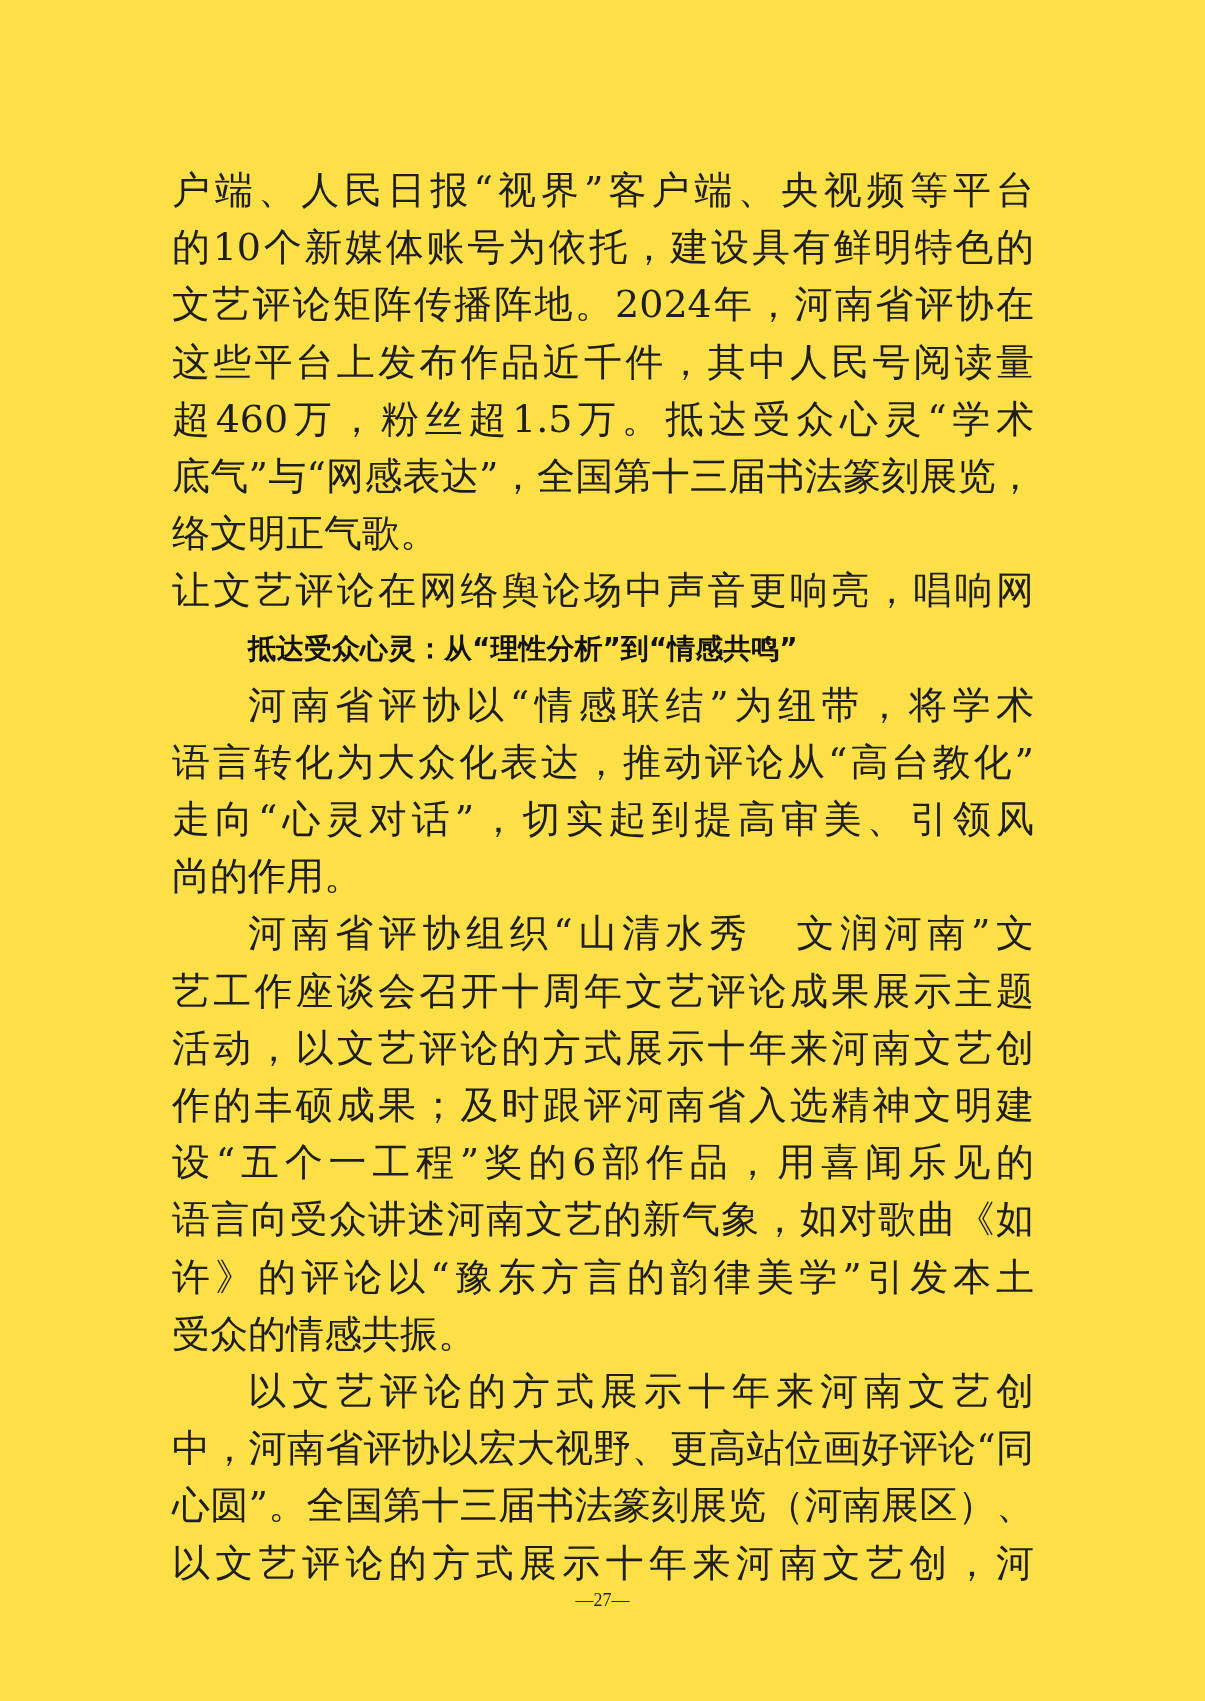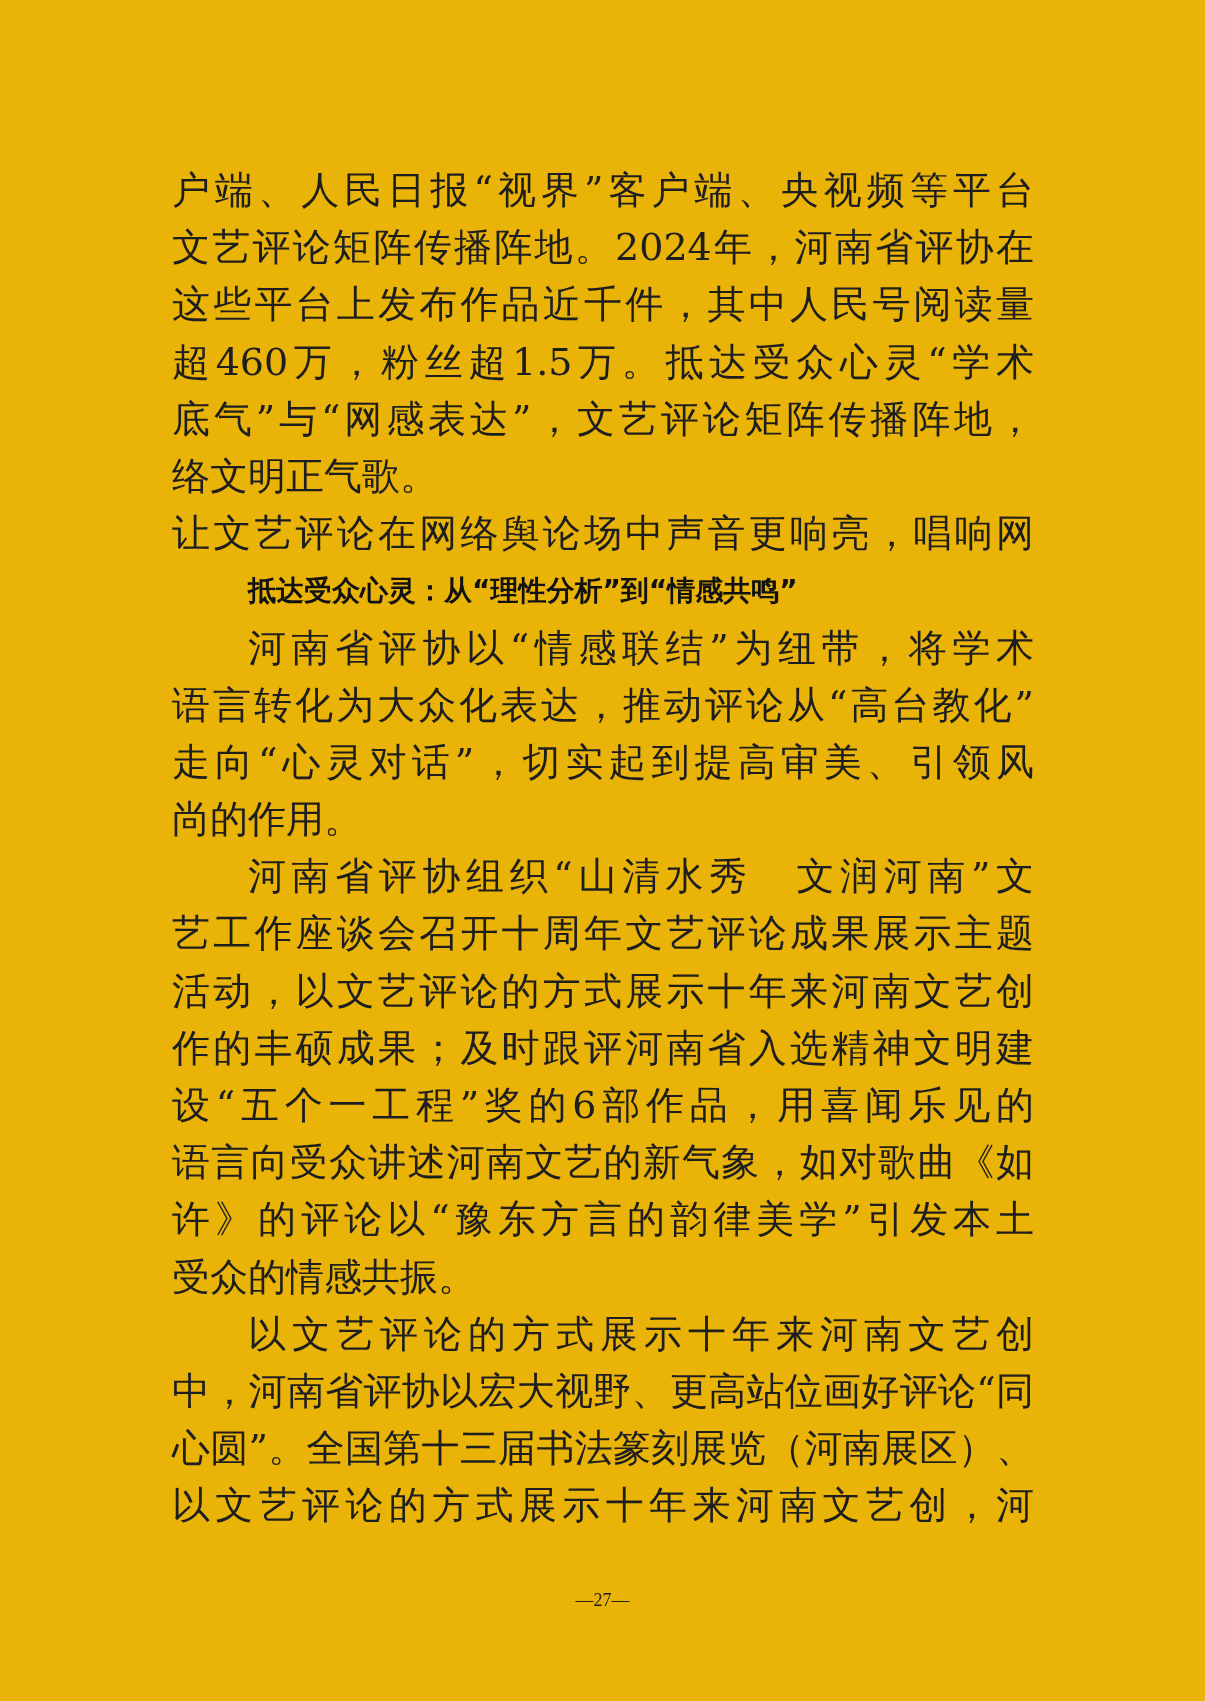--- a/index.html
+++ b/index.html
@@ -1,17 +1,17 @@
 <!DOCTYPE html>
 <html><head>
   <meta charset="utf-8">
   <style>
     html, body { margin: 0; padding: 0; background: #ffffff; }
     body { width: 1205px; height: 1701px; position: relative; overflow: hidden; }
-    .page { position: absolute; left: 0; top: 0; width: 1205px; height: 1701px; background: #eab308; }
+    .page { position: absolute; left: 0; top: 0; width: 1205px; height: 1701px; background: #fde047; }
     .content {
       position: absolute; left: 172px; top: 162px; width: 862px;
       font-family: "DejaVu Serif", "Liberation Serif", serif;
       font-size: 38px; line-height: 57.2px; color: #1e1e1e;
     }
     .line { height: 57.2px; white-space: nowrap; text-align: justify; text-align-last: justify; }
     .line.last { text-align-last: left; }
     .line.indent { padding-left: 76px; }
     .heading {
       font-family: "DejaVu Sans", "Liberation Sans", sans-serif;
@@ -24,24 +24,25 @@
     }
   </style>
 </head>
 <body>
 
 <div class="page">
   <div class="content">
 
     <div>
       <div class="line">户端、人民日报“视界”客户端、央视频等平台</div>
+      <div class="line">的10个新媒体账号为依托，建设具有鲜明特色的</div>
       <div class="line">文艺评论矩阵传播阵地。2024年，河南省评协在</div>
       <div class="line">这些平台上发布作品近千件，其中人民号阅读量</div>
       <div class="line">超460万，粉丝超1.5万。抵达受众心灵“学术</div>
-      <div class="line">底气”与“网感表达”，文艺评论矩阵传播阵地，</div>
+      <div class="line">底气”与“网感表达”，全国第十三届书法篆刻展览，</div>
       <div class="line last">络文明正气歌。</div>
       <div class="line">让文艺评论在网络舆论场中声音更响亮，唱响网</div>
     </div>
 
     <div class="heading">抵达受众心灵：从“理性分析”到“情感共鸣”</div>
 
     <div>
       <div class="line indent">河南省评协以“情感联结”为纽带，将学术</div>
       <div class="line">语言转化为大众化表达，推动评论从“高台教化”</div>
       <div class="line">走向“心灵对话”，切实起到提高审美、引领风</div>

